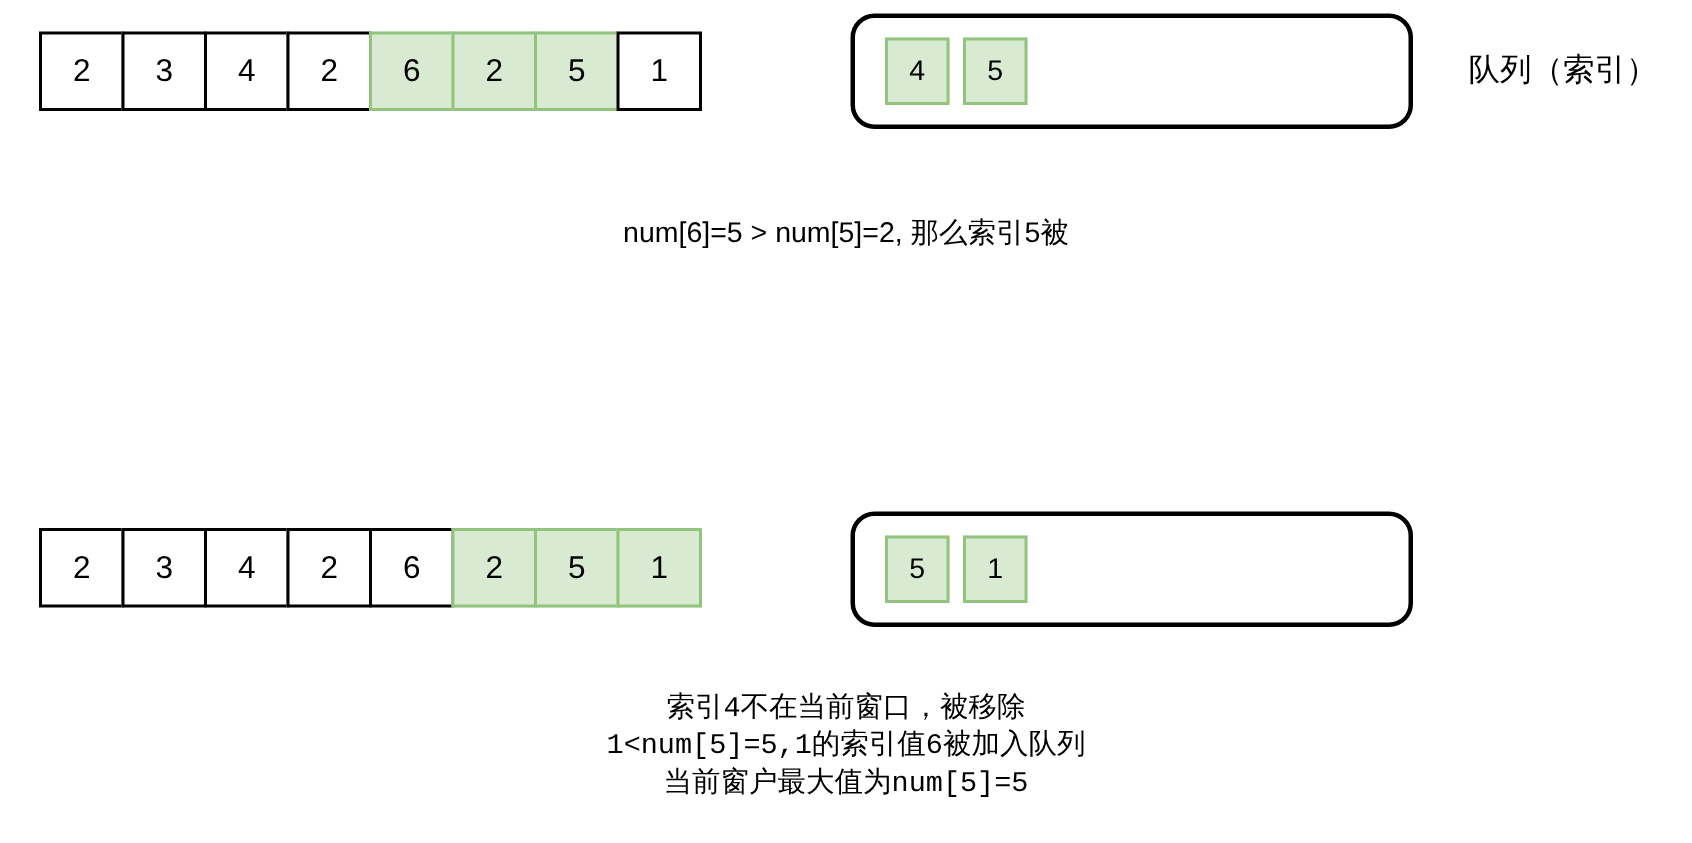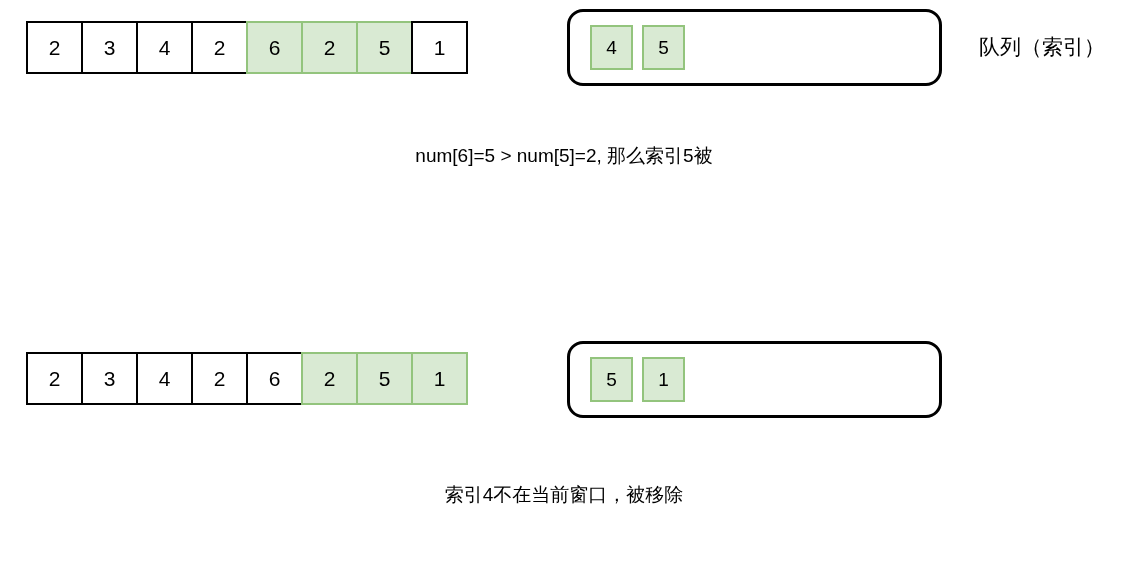--- a/index.html
+++ b/index.html
@@ -86,21 +86,21 @@
   .caption .cap-line { display: block; }
 
   
   #array-row-1  { left: 26px;  top: 21px; }
   #queue-row-1  { left: 567px; top: 9px; width: 375px; height: 77px; }
   #queue-label-1{ left: 979px; top: 36px; }
   #caption-1    { top: 143px; }
 
   #array-row-2  { left: 26px;  top: 352px; }
   #queue-row-2  { left: 567px; top: 341px; width: 375px; height: 77px; }
-  #caption-2    { top: 482px; }
+  #caption-2    { top: 460px; font-family: Liberation Mono, monospace; }
 </style>
 </head>
 <body>
 
 <div class="array-strip" id="array-row-1">
   <div class="array-cell">2</div>
   <div class="array-cell">3</div>
   <div class="array-cell">4</div>
   <div class="array-cell">2</div>
   <div class="array-cell hl">6</div>
@@ -131,13 +131,15 @@
   <div class="array-cell hl">1</div>
 </div>
 
 <div class="queue-box" id="queue-row-2">
   <div class="queue-cell">5</div>
   <div class="queue-cell">1</div>
 </div>
 
 <div class="caption" id="caption-2">
   <span class="cap-line">索引4不在当前窗口，被移除</span>
+  <span class="cap-line">1&lt;num[5]=5,1的索引值6被加入队列</span>
+  <span class="cap-line">当前窗户最大值为num[5]=5</span>
 </div>
 
 </body></html>

